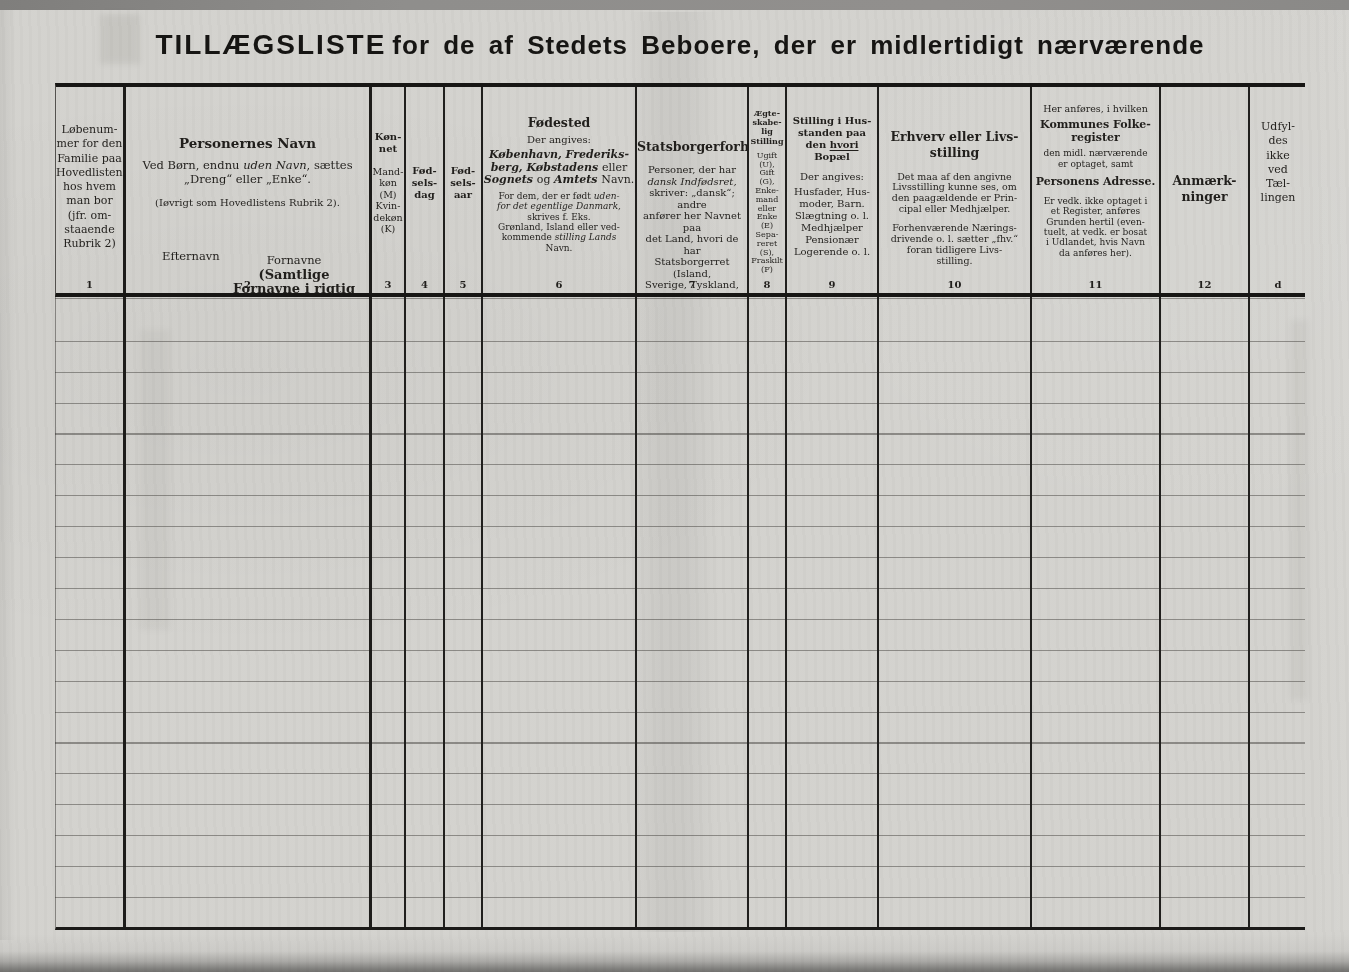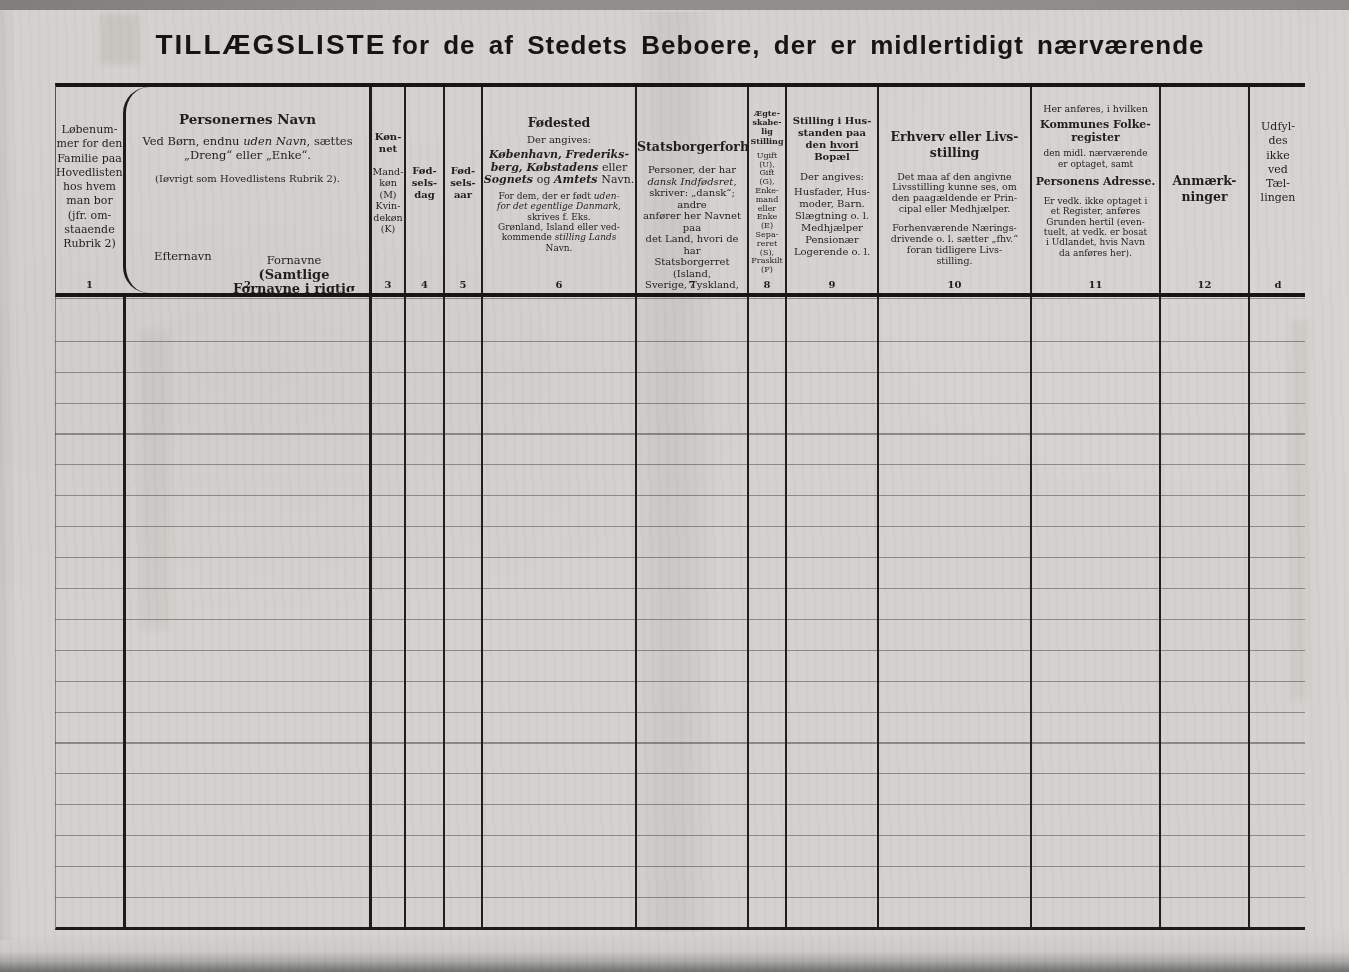--- a/index.html
+++ b/index.html
@@ -43,21 +43,21 @@
   .pre{white-space:pre-line;}
   .b{font-weight:bold;}
   .i{font-style:italic;}
   .u{text-decoration:underline;text-underline-offset:2px;}
   .t14{font-size:13.5px;} .t12{font-size:12.5px;} .t115{font-size:11.5px;} .t11{font-size:11px;}
   .t105{font-size:10px;} .t10{font-size:10px;} .t95{font-size:9.5px;} .t9{font-size:9px;}
   .t8{font-size:8px;} .t75{font-size:13px;}
   .lh13{line-height:1.3;} .lh12{line-height:1.2;} .lh115{line-height:1.15;} .lh11{line-height:1.1;}
   .mt4{margin-top:4px;} .mt6{margin-top:6px;} .mt8{margin-top:8px;} .mt10{margin-top:10px;} .mt12{margin-top:12px;}
   .names-row{position:absolute;top:160px;left:0;width:100%;text-align:left;}
-  .surname{position:absolute;left:28px;top:2px;}
+  .surname{position:absolute;left:36px;top:2px;}
   .firstnames{position:absolute;right:10px;top:2px;width:130px;text-align:center;}
   
   .smudge{position:absolute;pointer-events:none;filter:blur(3px);opacity:0.10;background:#5a584f;}
 </style>
 </head>
 <body>
 
 <div class="scan">
   <div class="top-shade"></div>
   <div class="left-shade"></div>
@@ -79,21 +79,21 @@
 Familie paa
 Hovedlisten,
 hos hvem
 man bor
 (jfr. om-
 staaende
 Rubrik 2)</div>
         <div class="num">1</div>
       </div>
 
-      <div class="th bl3" style="padding-top:24px;border-radius:26px;">
+      <div class="th bl3" style="padding-top:48px;">
         <div class="b t14">Personernes Navn</div>
         <div class="t115 lh12 mt8 pre"><span>Ved Børn, endnu </span><span class="i">uden Navn</span><span>, sættes
 „Dreng“ eller „Enke“.</span></div>
         <div class="t10 mt10">(Iøvrigt som Hovedlistens Rubrik 2).</div>
         <div class="names-row">
           <span class="surname t115">Efternavn</span>
           <span class="firstnames">
             <span class="t115">Fornavne</span>
             <span class="pre t75 lh11 b" style="display:block;">(Samtlige Fornavne i rigtig
 Rækkefølge. Det almindeligst

